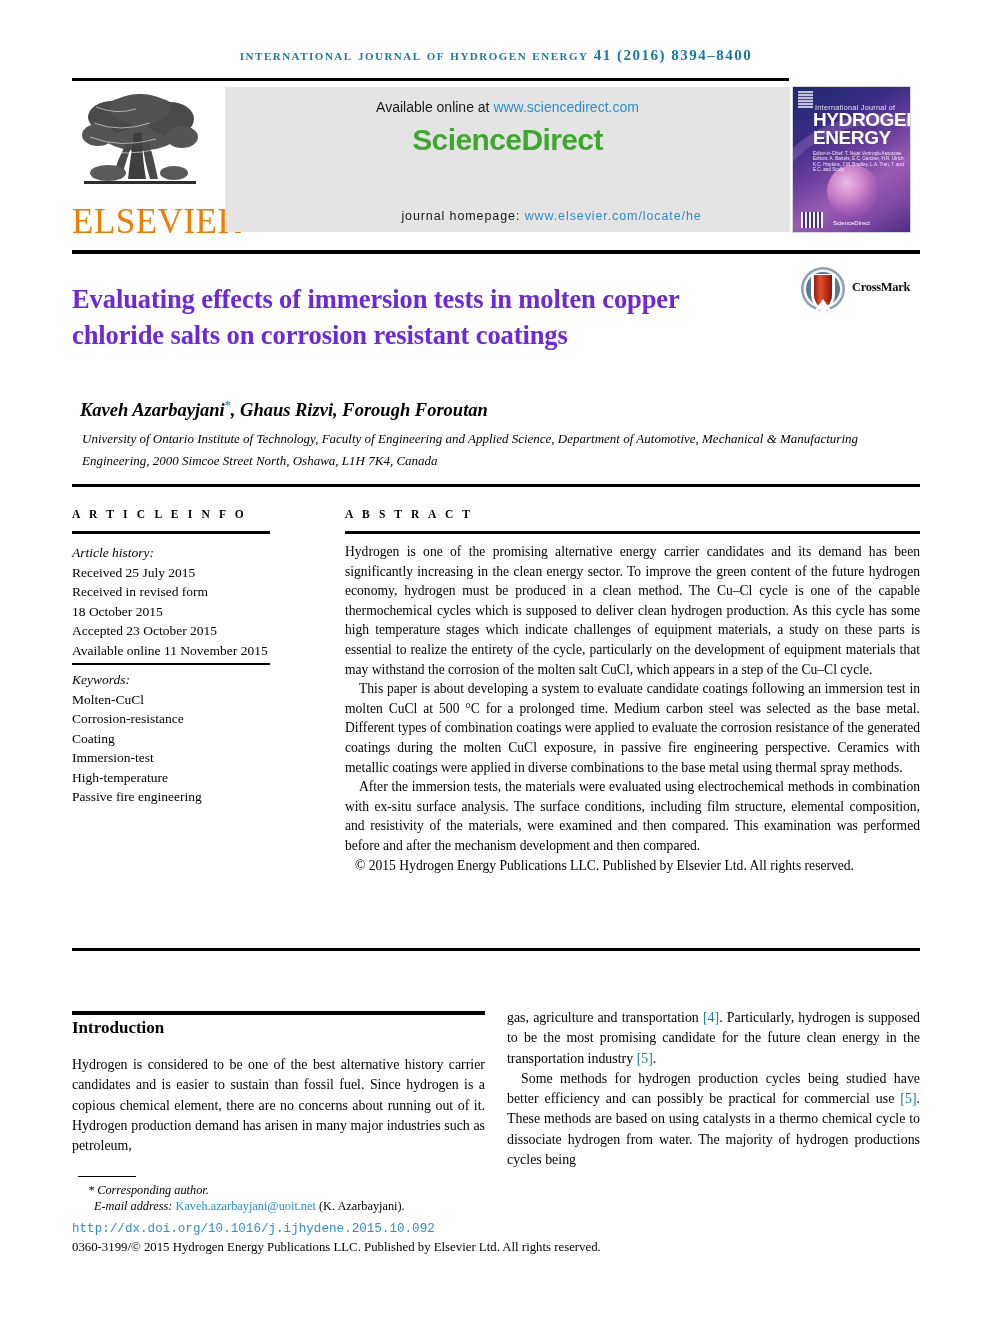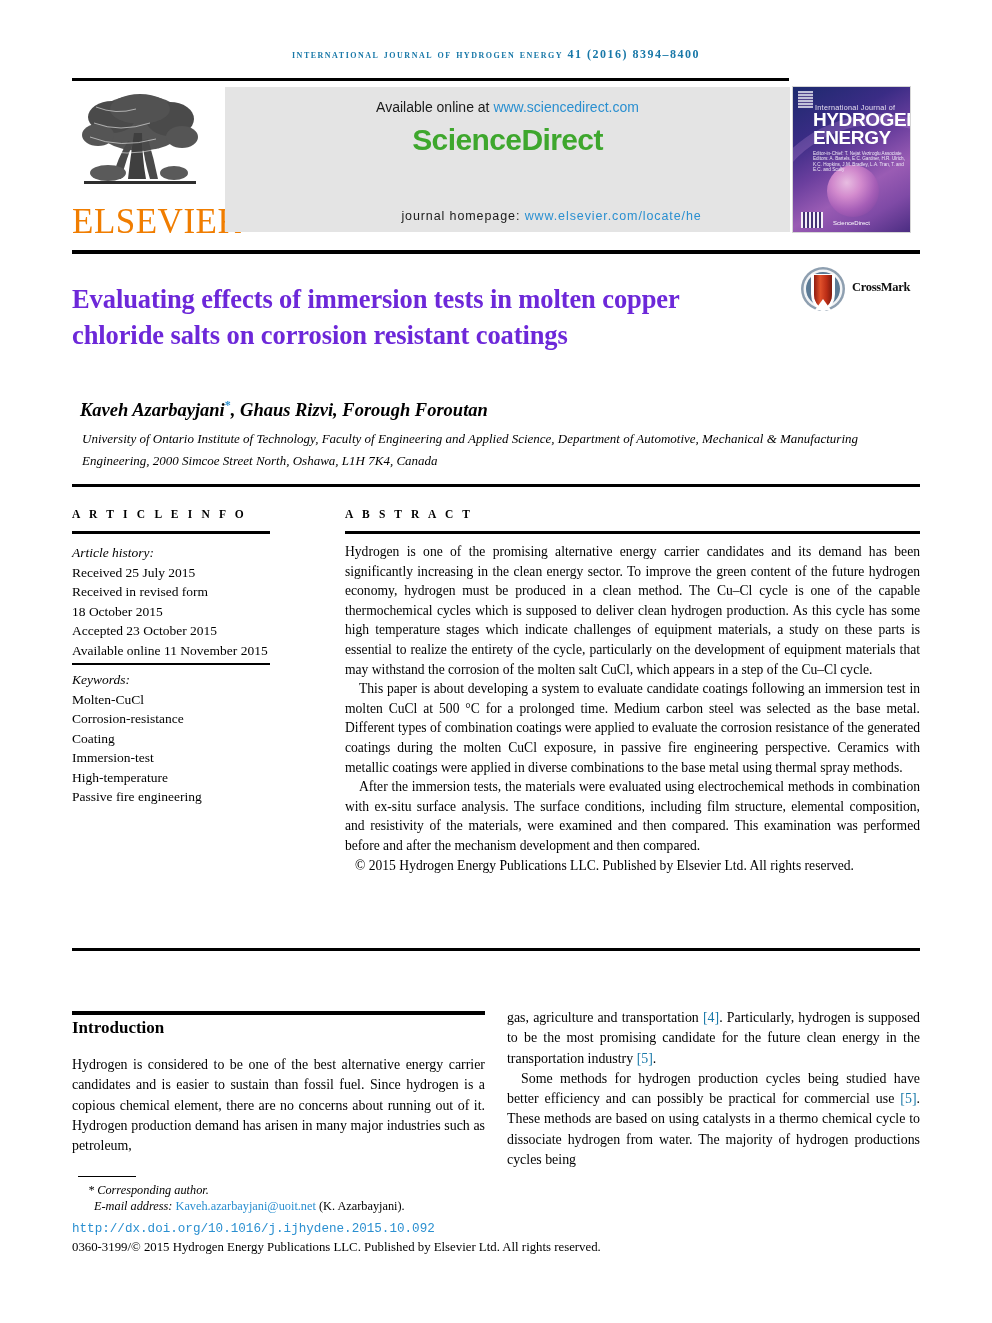--- a/index.html
+++ b/index.html
@@ -25,21 +25,21 @@
 
   
   .running-head {
     position: absolute;
     top: 47px;
     left: 72px;
     width: 848px;
     text-align: center;
     color: #1878a8;
     font-family: "Liberation Serif", serif;
-    font-size: 12px;
+    font-size: 15px;
     font-weight: bold;
     letter-spacing: 1.5px;
     font-variant: small-caps;
     text-transform: lowercase;
   }
 
   
   .rule-top {
     position: absolute;
     top: 78px;
@@ -612,21 +612,21 @@
     <p class="indent">After the immersion tests, the materials were evaluated using electrochemical methods in combination with ex-situ surface analysis. The surface conditions, including film structure, elemental composition, and resistivity of the materials, were examined and then compared. This examination was performed before and after the mechanism development and then compared.</p>
     <p class="copy">© 2015 Hydrogen Energy Publications LLC. Published by Elsevier Ltd. All rights reserved.</p>
   </div>
 
   <div class="rule-mid"></div>
 
   <div class="rule-intro"></div>
   <div class="intro-head">Introduction</div>
 
   <div class="col-left">
-    <p>Hydrogen is considered to be one of the best alternative energy carrier candidates and is easier to sustain than fossil fuel. Since hydrogen is a copious chemical element, there are no concerns about running out of it. Hydrogen production demand has arisen in many major industries such as petroleum,</p>
+    <p>Hydrogen is considered to be one of the best alternative history carrier candidates and is easier to sustain than fossil fuel. Since hydrogen is a copious chemical element, there are no concerns about running out of it. Hydrogen production demand has arisen in many major industries such as petroleum,</p>
   </div>
 
   <div class="col-right">
     <p><span>gas, agriculture and transportation </span><span class="ref">[4]</span><span>. Particularly, hydrogen is supposed to be the most promising candidate for the future clean energy in the transportation industry </span><span class="ref">[5]</span><span>.</span></p>
     <p class="indent"><span>Some methods for hydrogen production cycles being studied have better efficiency and can possibly be practical for commercial use </span><span class="ref">[5]</span><span>. These methods are based on using catalysts in a thermo chemical cycle to dissociate hydrogen from water. The majority of hydrogen productions cycles being</span></p>
   </div>
 
   <div class="rule-foot"></div>
   <div class="footnote">
     <div class="fn-corr">* Corresponding author.</div>

